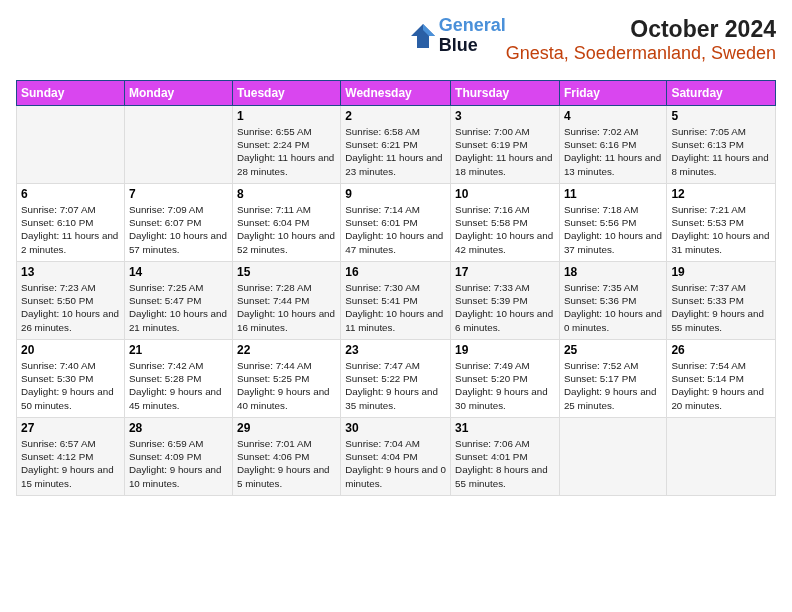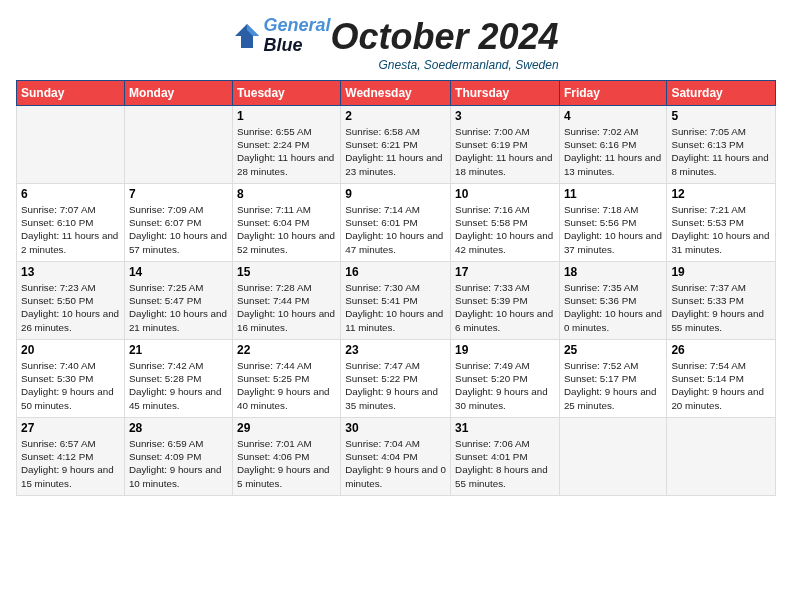--- a/index.html
+++ b/index.html
@@ -10,23 +10,22 @@
       height: 612px;
       overflow: hidden;
     }
     .page {
       width: 792px;
       padding: 16px 16px 8px 16px;
     }
     .header {
       display: flex;
       align-items: flex-start;
-      justify-content: center;
-      margin-bottom: 8px;
-      font-style: italic;
+      justify-content: flex-end;
+      margin-bottom: 16px;
     }
     .logo {
       display: flex;
       align-items: center;
     }
     .logo-text {
       font-size: 18px;
       font-weight: bold;
       color: #1a3a5c;
       line-height: 1.1;
@@ -36,35 +35,35 @@
     }
     .logo-icon {
       width: 28px;
       height: 28px;
       margin-right: 2px;
     }
     .title-block {
       text-align: right;
     }
     .month-title {
-      font-size: 36px;
+      font-size: 23px;
       font-weight: bold;
       color: #222;
     }
     .location {
-      font-size: 12px;
-      color: #0c4a6e;
+      font-size: 18px;
+      color: #c2410c;
     }
     table {
       width: 100%;
       border-collapse: collapse;
       font-size: 10.5px;
     }
     thead tr {
-      background: #ef4444;
+      background: #d946ef;
       color: #fff;
     }
     thead th {
       padding: 5px 4px;
       text-align: left;
       font-size: 12px;
       font-weight: bold;
       border: 1px solid #1e4a8a;
     }
     tbody tr {

